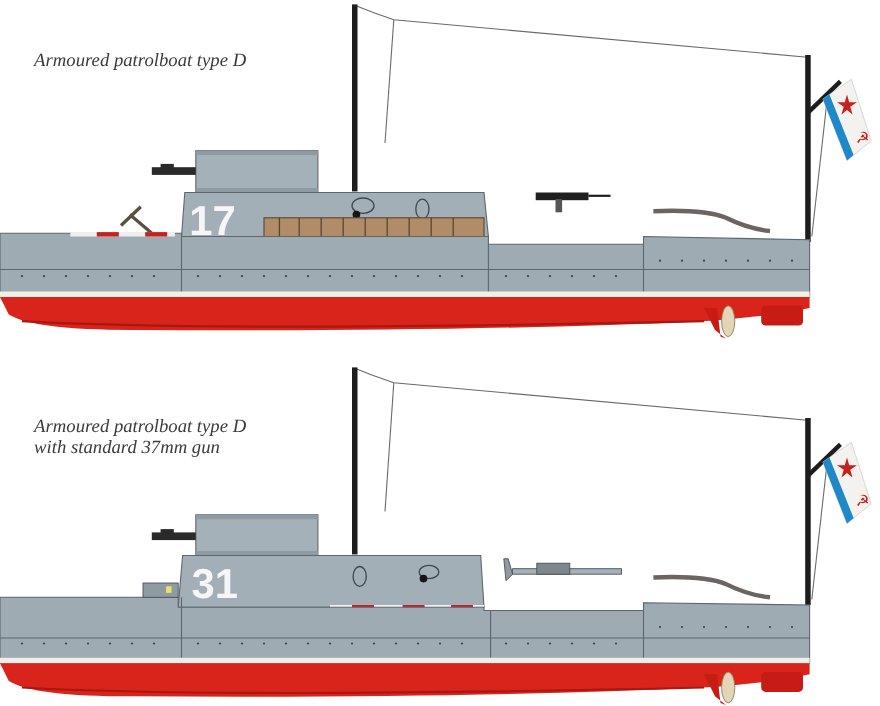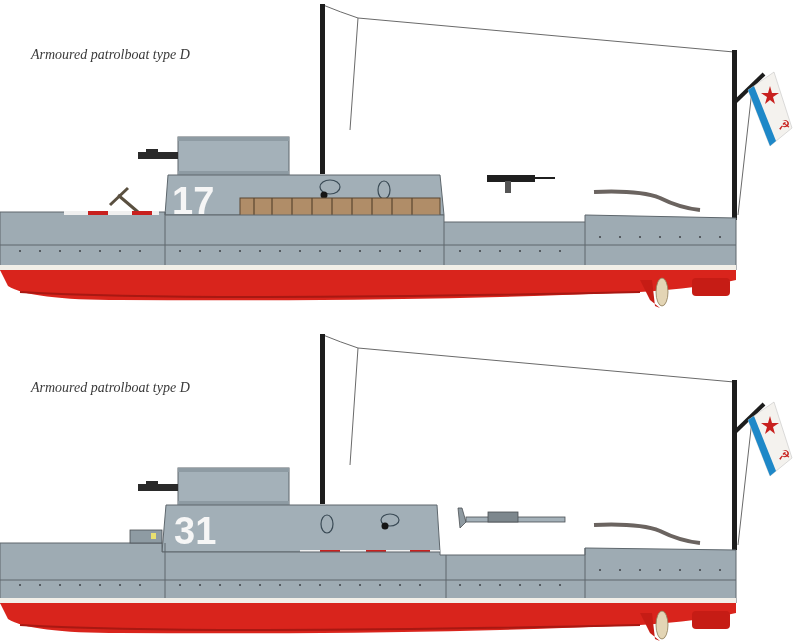--- a/index.html
+++ b/index.html
@@ -1,17 +1,17 @@
 <!DOCTYPE html>
 <html><head>
 <meta charset="utf-8">
 <style>
   html,body{margin:0;padding:0;background:#ffffff;}
   body{width:800px;height:642px;position:relative;overflow:hidden;font-family:"Liberation Serif","DejaVu Serif",serif;}
-  .caption{position:absolute;left:31px;font-style:italic;font-size:14px;line-height:19px;color:#3a3a3a;}
+  .caption{position:absolute;left:31px;font-style:italic;font-size:17px;line-height:19px;color:#3a3a3a;}
   .caption div{white-space:nowrap;}
   .plate{position:absolute;left:0;width:800px;}
   svg{display:block;}
 </style>
 </head>
 <body>
 
 <div class="caption" style="top:45px">
   <div>Armoured patrolboat type D</div>
 </div>
@@ -131,20 +131,21 @@
   <path d="M20 292 Q200 302 640 292" stroke="#a81812" stroke-width="2" fill="none"></path>
 
   <path d="M640 280 L652 280 L655 306 L660 308 L650 300 Z" fill="#c61c15"></path>
   <ellipse cx="662" cy="292" rx="6" ry="14" fill="#e3d5b5" stroke="#8c7a55" stroke-width="0.8"></ellipse>
   <rect x="692" y="278" width="38" height="18" rx="4" fill="#c61c15"></rect>
 </svg>
 </div>
 
 <div class="caption" style="top:378px">
   <div>Armoured patrolboat type D</div>
+  <div>with standard 37mm gun</div>
 </div>
 
 <div class="plate" style="top:330px">
 <svg width="800" height="312" viewBox="0 0 800 312">
   <g stroke="#6a6a6a" stroke-width="1" fill="none">
     <path d="M323 5 Q340 12 358 18 L734 52"></path>
     <path d="M358 18 L350 135"></path>
     <path d="M752 90 L738 215"></path>
   </g>
   <rect x="320" y="4" width="5" height="170" fill="#1d1d1d"></rect>

